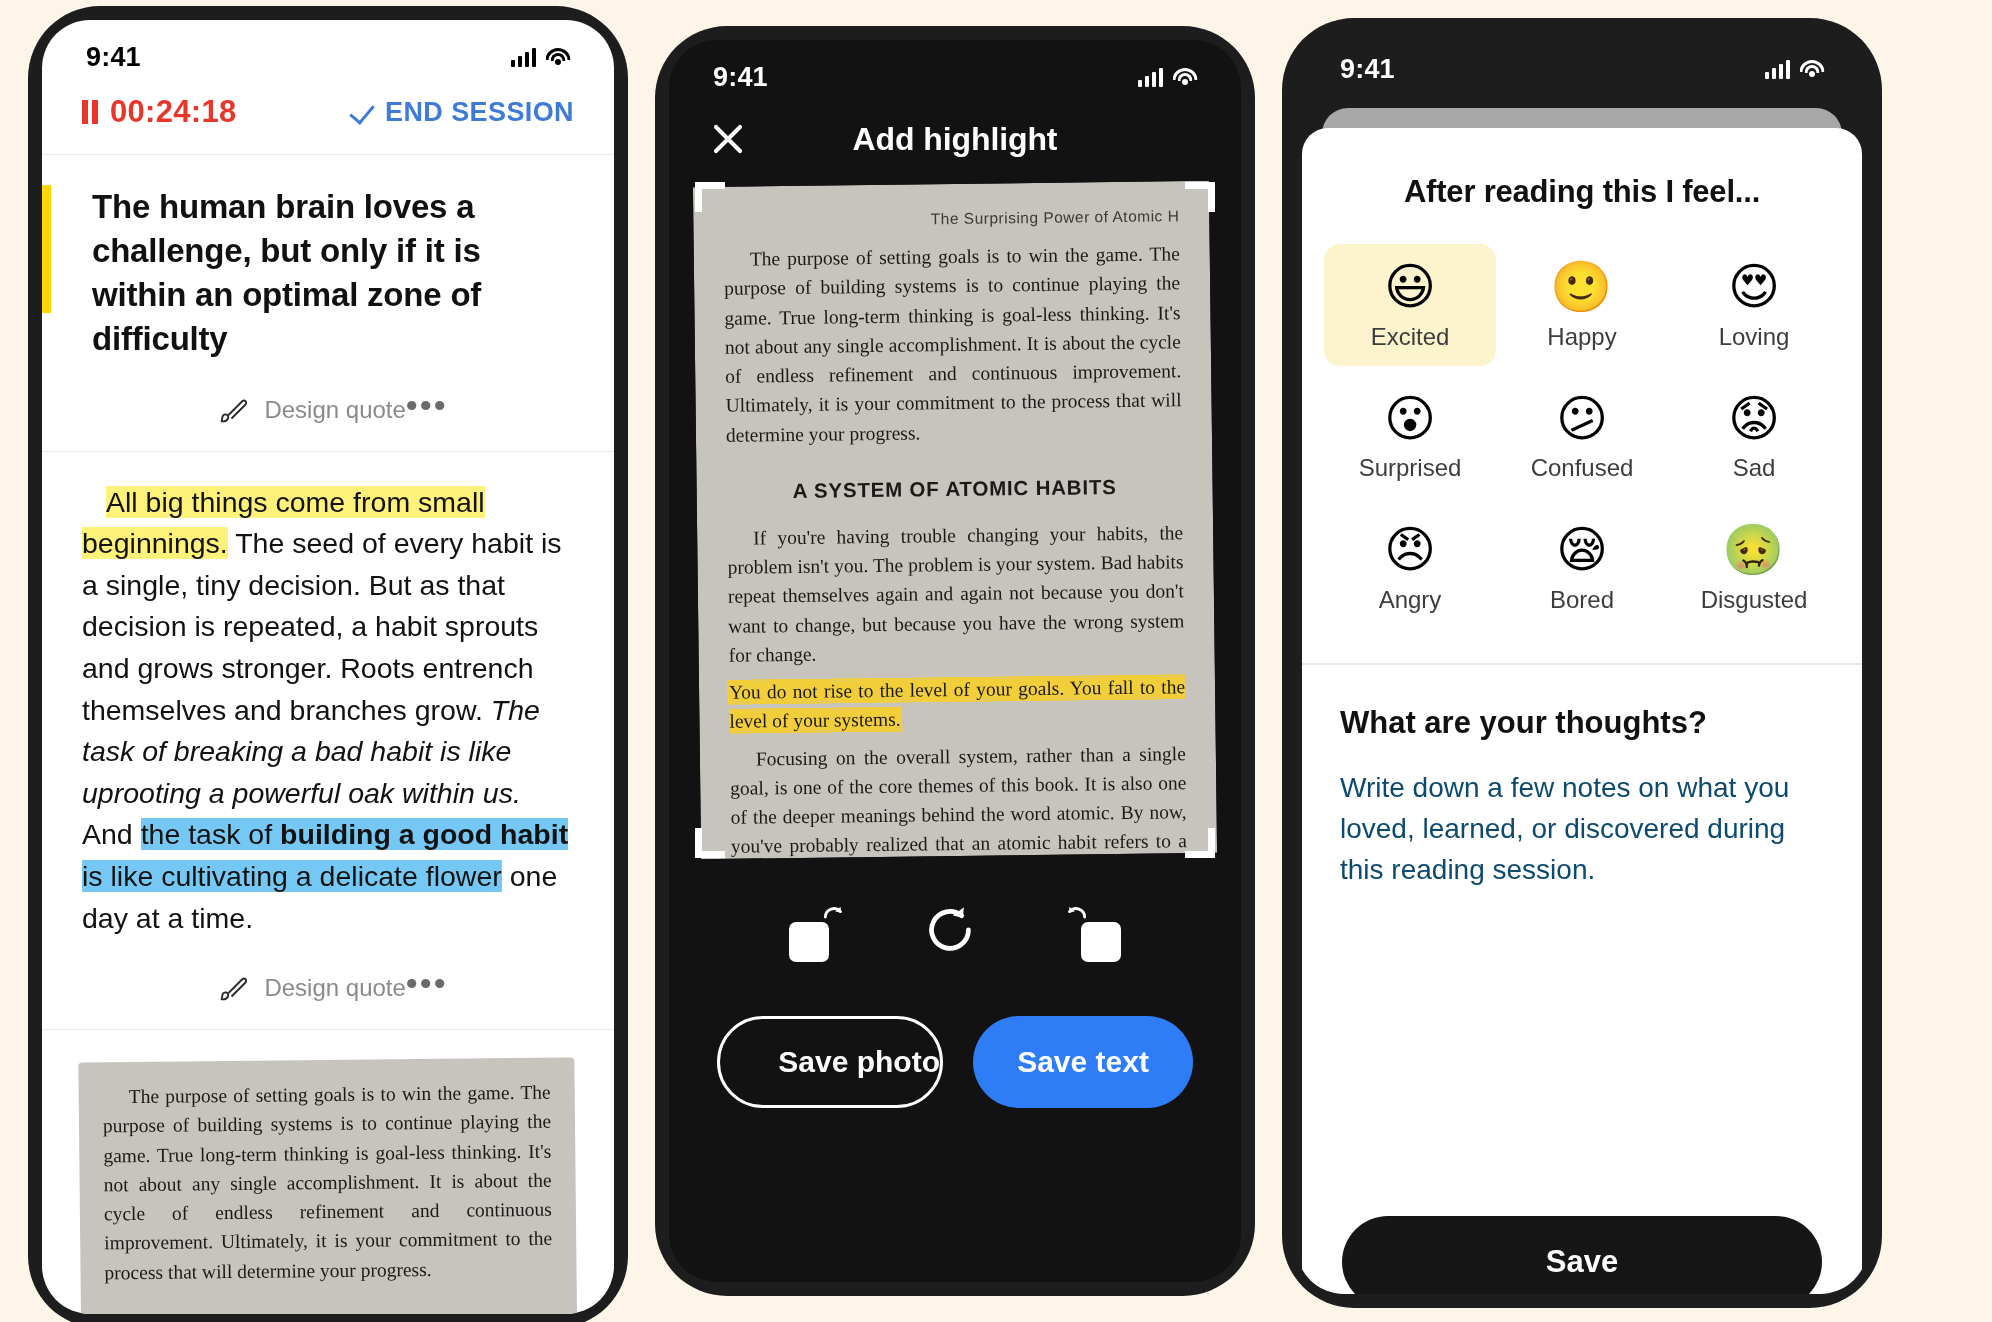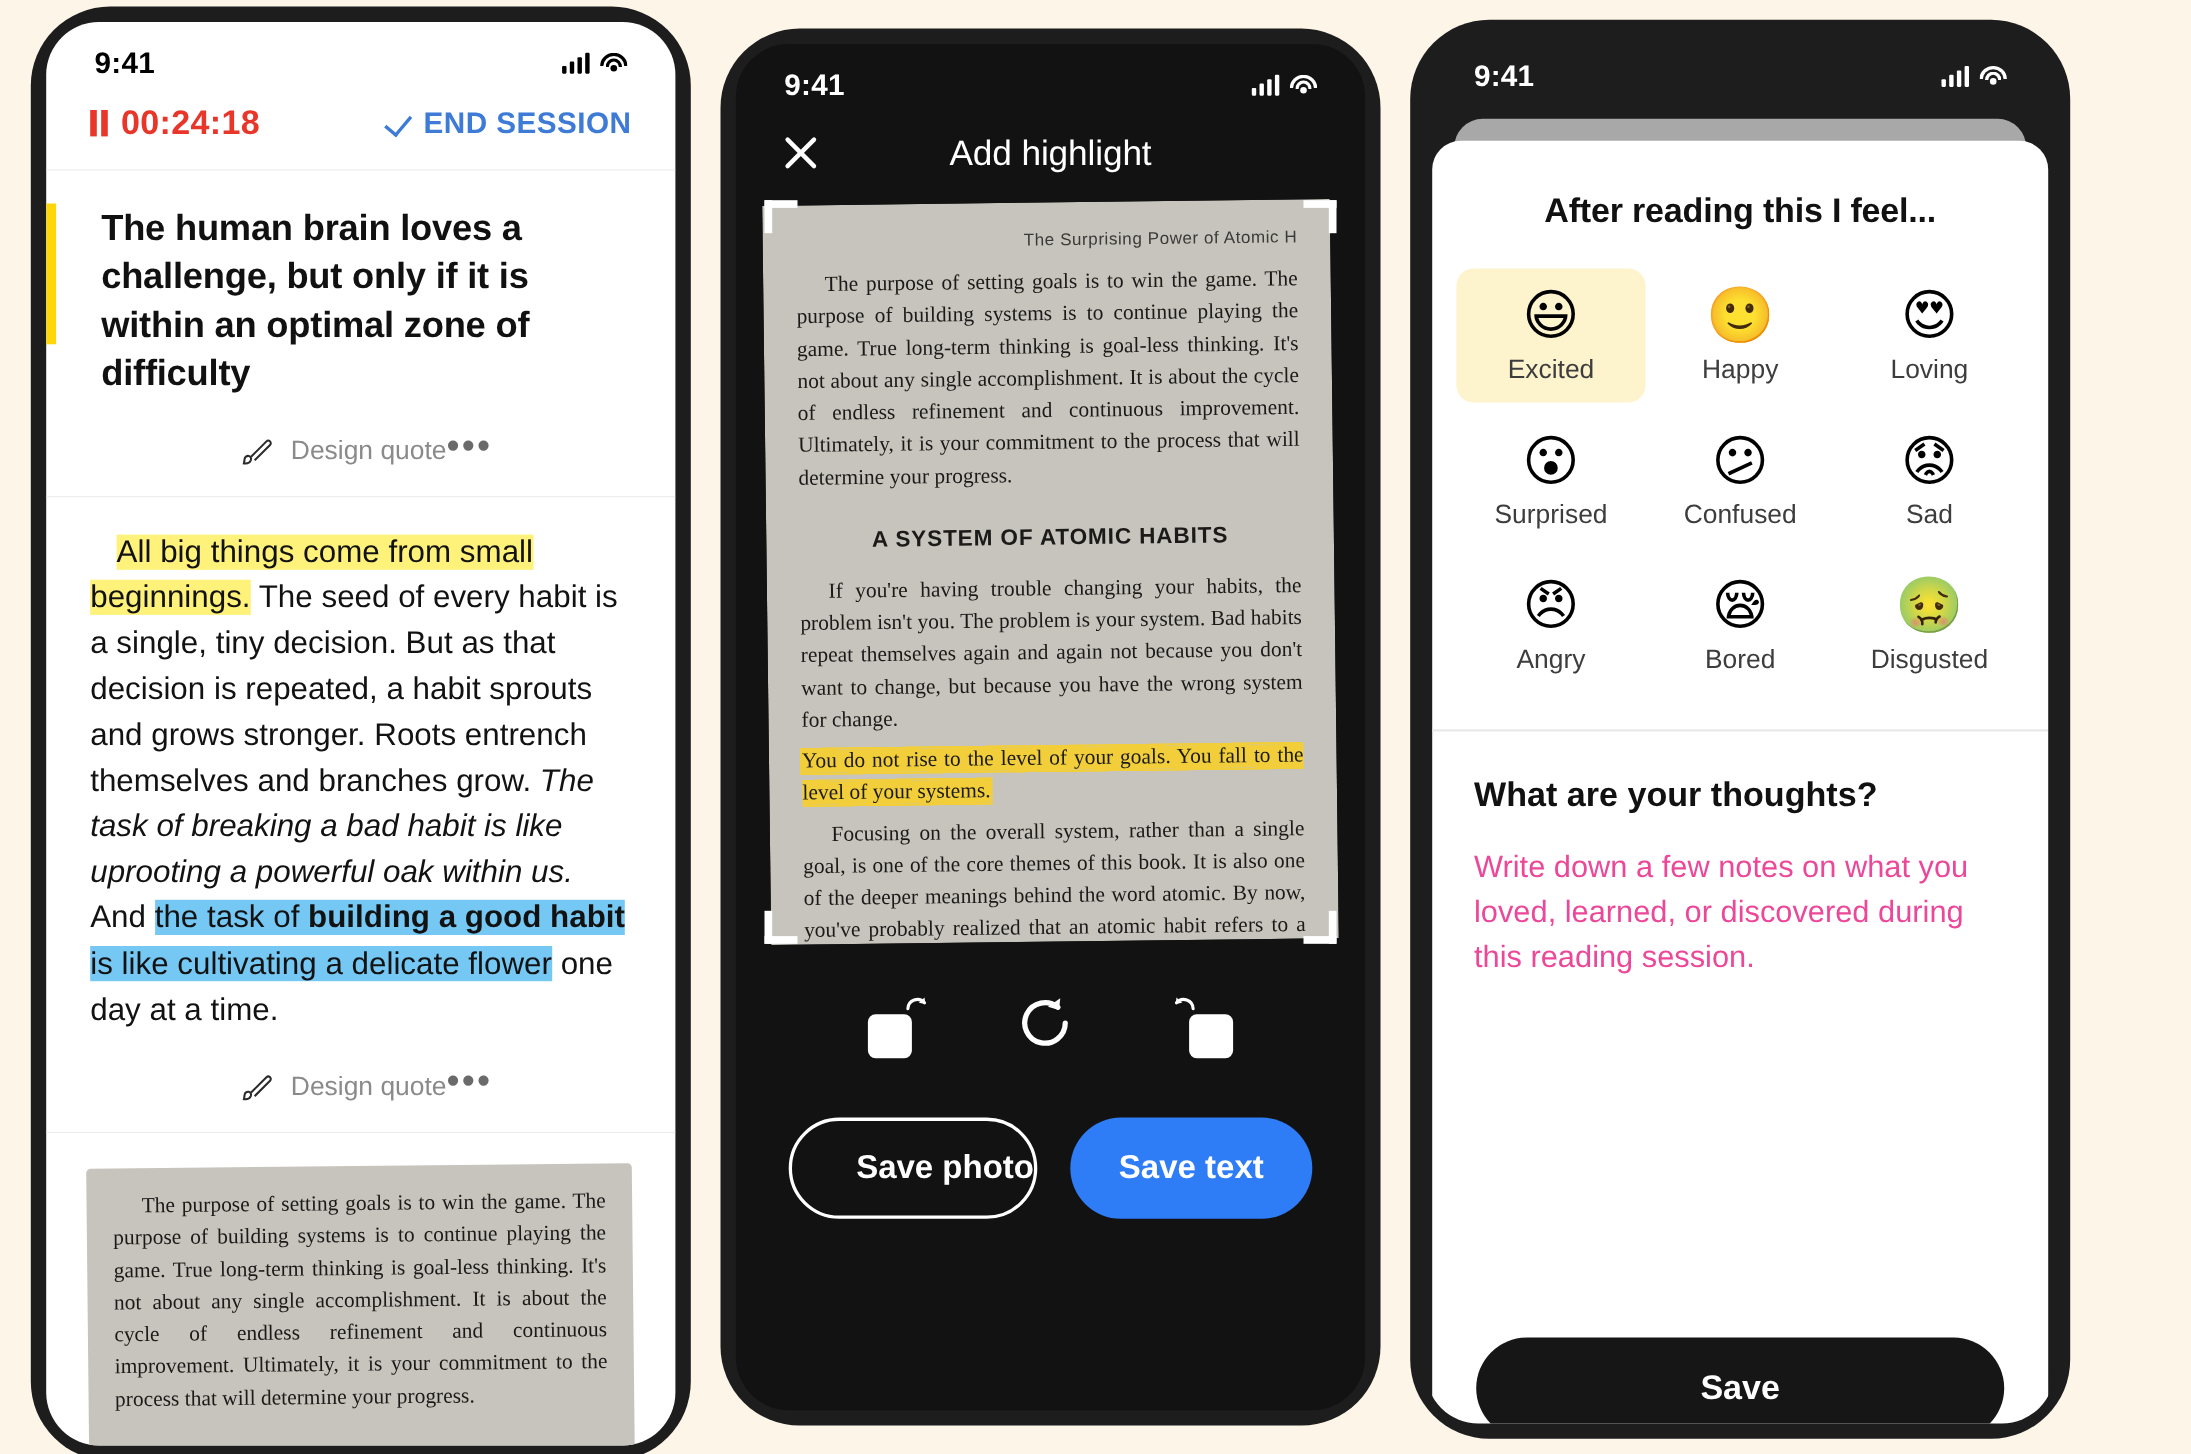--- a/index.html
+++ b/index.html
@@ -136,21 +136,21 @@
     display: flex; align-items: center; padding: 18px 40px 26px 40px; position: relative;
   }
   .x-close { width: 38px; height: 38px; position: relative; }
   .x-close:before, .x-close:after {
     content:""; position:absolute; left:0; top:17px; width:38px; height:4px; background:#fff;
     border-radius: 2px;
   }
   .x-close:before { transform: rotate(45deg); }
   .x-close:after  { transform: rotate(-45deg); }
   .p2-title { position: absolute; left: 0; right: 0; text-align: center;
-      color: #fff; font-size: 32px; font-weight: normal; letter-spacing: -.1px; }
+      color: #fff; font-size: 32px; font-weight: bold; letter-spacing: -.1px; }
 
   .crop-area { position: relative; margin: 0 28px; height: 672px; }
   .crop-shot { position:absolute; inset: 0; overflow: hidden; transform: rotate(-0.7deg); }
   .crop-shot .bookpage { width: 100%; height: 100%; }
   .corner { position: absolute; width: 30px; height: 30px; border: 7px solid #fff; z-index: 5;}
   .c-tl { left: -2px;  top: -2px;  border-right: none; border-bottom: none; }
   .c-tr { right: -2px; top: -2px;  border-left:  none; border-bottom: none; }
   .c-bl { left: -2px;  bottom:-2px;border-right: none; border-top:    none; }
   .c-br { right: -2px; bottom:-2px;border-left:  none; border-top:    none; }
 
@@ -197,21 +197,21 @@
   }
   .mood.sel { background: #fdf3cc; }
   .mood .emo { font-size: 50px; line-height: 1.05;
       font-family: "DejaVu Sans", sans-serif; }
   .mood .lbl { font-size: 24px; color: #3d3d3d; margin-top: 9px; }
 
   .sheet-div { height: 2px; background: #e9e9e9; margin: 0 0 0 0; }
 
   .thoughts { padding: 40px 38px 0 38px; }
   .thoughts-h { font-size: 31px; font-weight: bold; color: #111; margin-bottom: 26px; }
-  .thoughts-p { font-size: 28px; line-height: 1.48; color: #ec4899; }
+  .thoughts-p { font-size: 28px; line-height: 1.48; color: #0c4a6e; }
 
   .save-btn {
     position: absolute; left: 40px; right: 40px; bottom: 48px;
     background: #161616; color: #fff; border-radius: 46px;
     padding: 28px 0; text-align: center; font-size: 31px; font-weight: bold;
   }
 </style>
 </head>
 <body>
 

